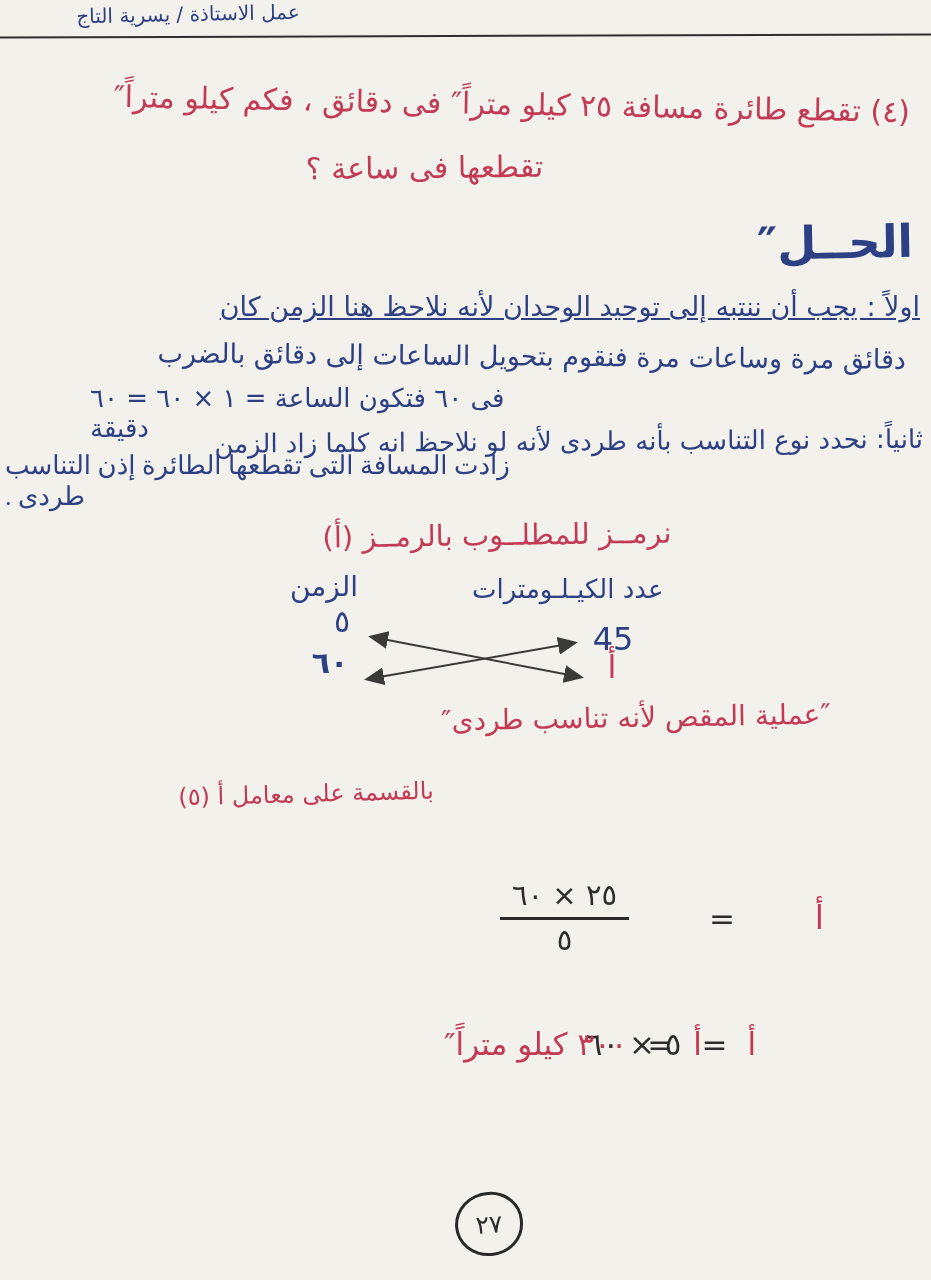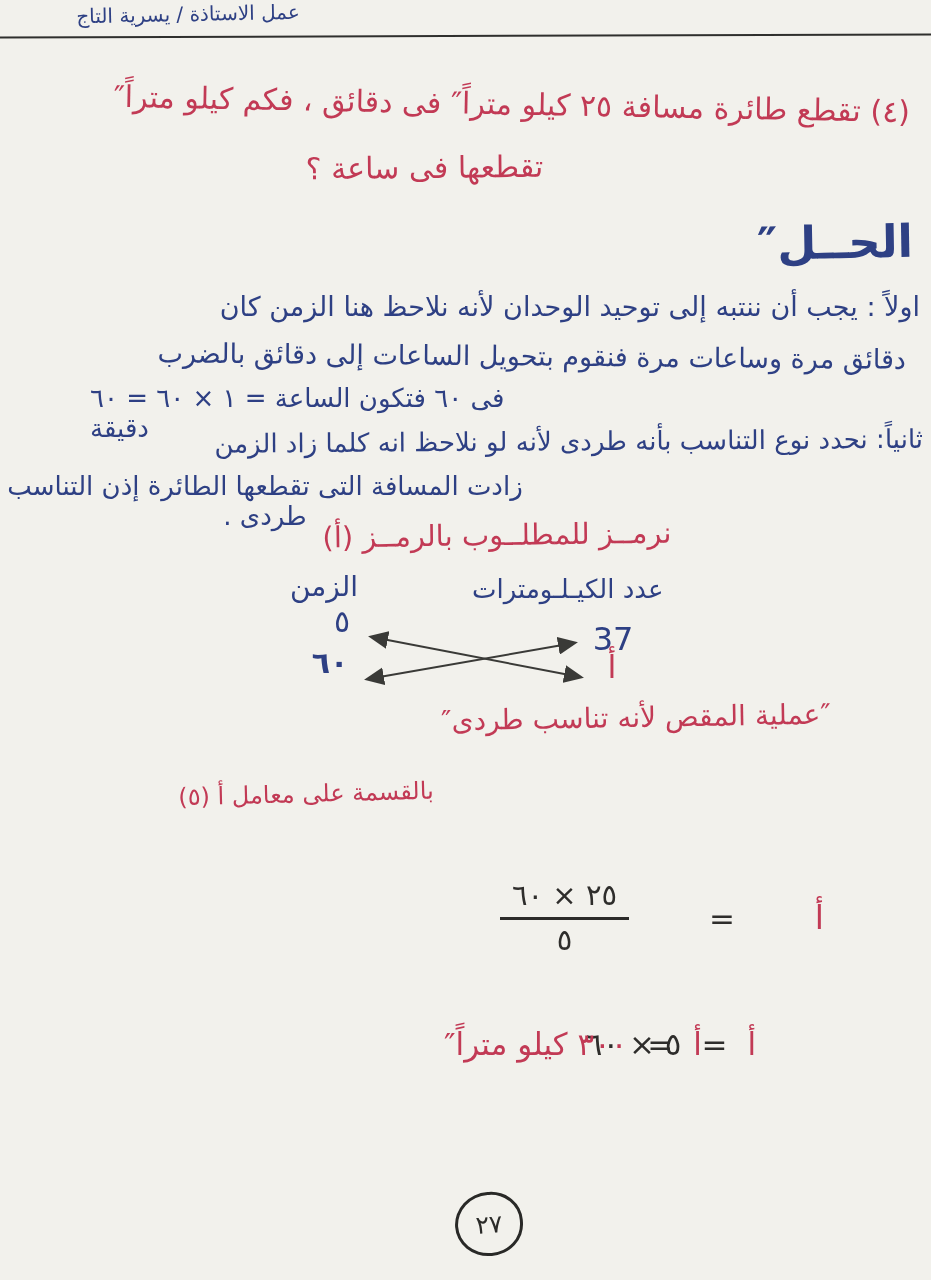--- a/index.html
+++ b/index.html
@@ -26,25 +26,25 @@
     top:35px;left:0;width:931px;height:0;
     border-top:2.5px solid #2f2f2d;
     transform:rotate(-0.2deg);
   }
 
   .q-line1{top:86px;left:58px;width:852px;font-size:30px;text-align:right;transform:rotate(1.1deg);}
   .q-line2{top:150px;left:252px;width:345px;font-size:30px;text-align:center;transform:rotate(-0.6deg);}
 
   .sol-title{top:216px;left:778px;width:135px;font-size:45px;font-weight:bold;text-align:center;transform:rotate(-1deg);}
 
-  .p1-l1{top:291px;left:8px;width:912px;font-size:27px;text-align:right;}
+  .p1-l1{top:291px;left:8px;width:912px;font-size:27px;text-align:right;text-decoration:underline;}
   .p1-l2{top:340px;left:30px;width:876px;font-size:27px;text-align:right;transform:rotate(0.5deg);}
   .p1-l3{top:383px;left:90px;width:466px;font-size:26px;text-align:left;}
   .p2-l1{top:427px;left:5px;width:918px;font-size:26px;text-align:right;transform:rotate(-0.4deg);}
-  .p2-l2{top:471px;left:5px;width:520px;font-size:26px;text-align:center;}
+  .p2-l2{top:450px;left:5px;width:520px;font-size:26px;text-align:left;font-family:Liberation Serif, serif;}
   .symbol-note{top:518px;left:246px;width:502px;font-size:29px;text-align:center;transform:rotate(-0.8deg);}
 
   .dg-right-header{top:574px;left:472px;width:274px;font-size:26px;text-align:left;}
   .dg-left-header{top:570px;left:262px;width:124px;font-size:28px;text-align:center;}
   .dg-left-top{top:604px;left:320px;width:44px;font-size:30px;text-align:center;}
   .dg-left-bottom{top:645px;left:298px;width:64px;font-size:30px;text-align:center;font-weight:bold;}
   .dg-right-top{top:620px;left:580px;width:66px;font-size:32px;text-align:center;}
   .dg-right-bottom{top:648px;left:592px;width:40px;font-size:32px;text-align:center;}
   .dg-arrows{top:615px;left:358px;width:238px;height:84px;}
 
@@ -91,21 +91,21 @@
   <div class="abs rtl blue p1-l3">فى ٦٠ فتكون الساعة = ١ × ٦٠ = ٦٠ دقيقة</div>
   <div class="abs rtl blue p2-l1">ثانياً: نحدد نوع التناسب بأنه طردى لأنه لو نلاحظ انه كلما زاد الزمن</div>
   <div class="abs rtl blue p2-l2">زادت المسافة التى تقطعها الطائرة إذن التناسب طردى .</div>
 
   <div class="abs rtl red symbol-note">نرمــز للمطلــوب بالرمــز (أ)</div>
 
   <div class="abs rtl blue dg-right-header">عدد الكيـلـومترات</div>
   <div class="abs rtl blue dg-left-header">الزمن</div>
   <div class="abs rtl blue dg-left-top">٥</div>
   <div class="abs rtl blue dg-left-bottom">٦٠</div>
-  <div class="abs rtl blue dg-right-top">37</div>
+  <div class="abs rtl blue dg-right-top">45</div>
   <div class="abs rtl red dg-right-bottom">أ</div>
 
   <svg class="abs dg-arrows" viewBox="0 0 238 84" xmlns="http://www.w3.org/2000/svg">
     <defs>
       <marker id="ah-end" markerWidth="10" markerHeight="9" refX="8" refY="4.5" orient="auto">
         <path d="M0,0 L10,4.5 L0,9 Z" fill="#3a3a37"></path>
       </marker>
       <marker id="ah-start" markerWidth="10" markerHeight="9" refX="2" refY="4.5" orient="auto">
         <path d="M10,0 L0,4.5 L10,9 Z" fill="#3a3a37"></path>
       </marker>

